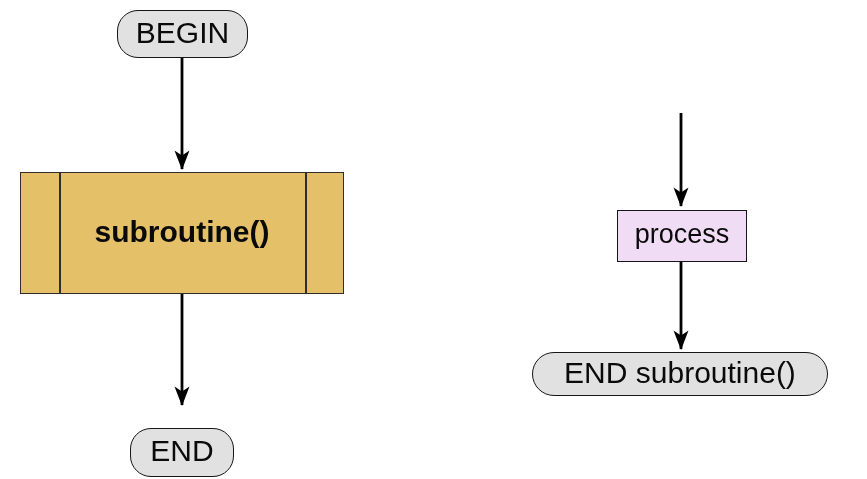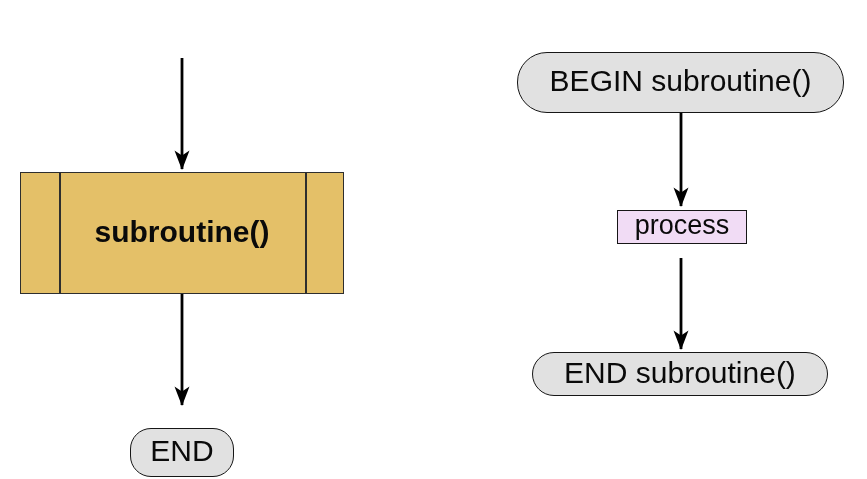--- a/index.html
+++ b/index.html
@@ -79,36 +79,36 @@
       <marker id="stealth" markerUnits="userSpaceOnUse" markerWidth="22" markerHeight="18" refX="19" refY="8" orient="auto">
         <path d="M0.5,0.5 L20,8 L0.5,15.5 L5.5,8 Z" fill="#000000"></path>
       </marker>
     </defs>
     <line x1="182" y1="58" x2="182" y2="169" stroke="#000000" stroke-width="2.8" marker-end="url(#stealth)"></line>
     <line x1="182" y1="294" x2="182" y2="405" stroke="#000000" stroke-width="2.8" marker-end="url(#stealth)"></line>
     <line x1="681" y1="113" x2="681" y2="206" stroke="#000000" stroke-width="2.8" marker-end="url(#stealth)"></line>
     <line x1="681" y1="258" x2="681" y2="349" stroke="#000000" stroke-width="2.8" marker-end="url(#stealth)"></line>
   </svg>
 
+  <div class="node terminal terminal-small" style="left:117px; top:10px; width:131px; height:48px;">
+    <span class="node-label">BEGIN</span>
+  </div>
 
   <div class="node predefined-process" style="left:20px; top:172px; width:324px; height:122px;font-weight:bold;">
     <span class="inner-line left"></span>
     <span class="inner-line right"></span>
     <span class="node-label">subroutine()</span>
   </div>
 
   <div class="node terminal terminal-small" style="left:130px; top:428px; width:104px; height:49px;">
     <span class="node-label">END</span>
   </div>
 
-  <div class="node terminal terminal-large" style="left:517px; top:52px; width:327px; height:61px;">
-    <span class="node-label">BEGIN subroutine()</span>
-  </div>
 
-  <div class="node process" style="left:617px; top:210px; width:130px; height:34px;text-align:center;">
+  <div class="node process" style="left:617px; top:210px; width:130px; height:52px;text-align:center;">
     <span class="node-label">process</span>
   </div>
 
   <div class="node terminal terminal-large" style="left:532px; top:352px; width:296px; height:44px;">
     <span class="node-label">END subroutine()</span>
   </div>
 
 </div>
 
 </body></html>

